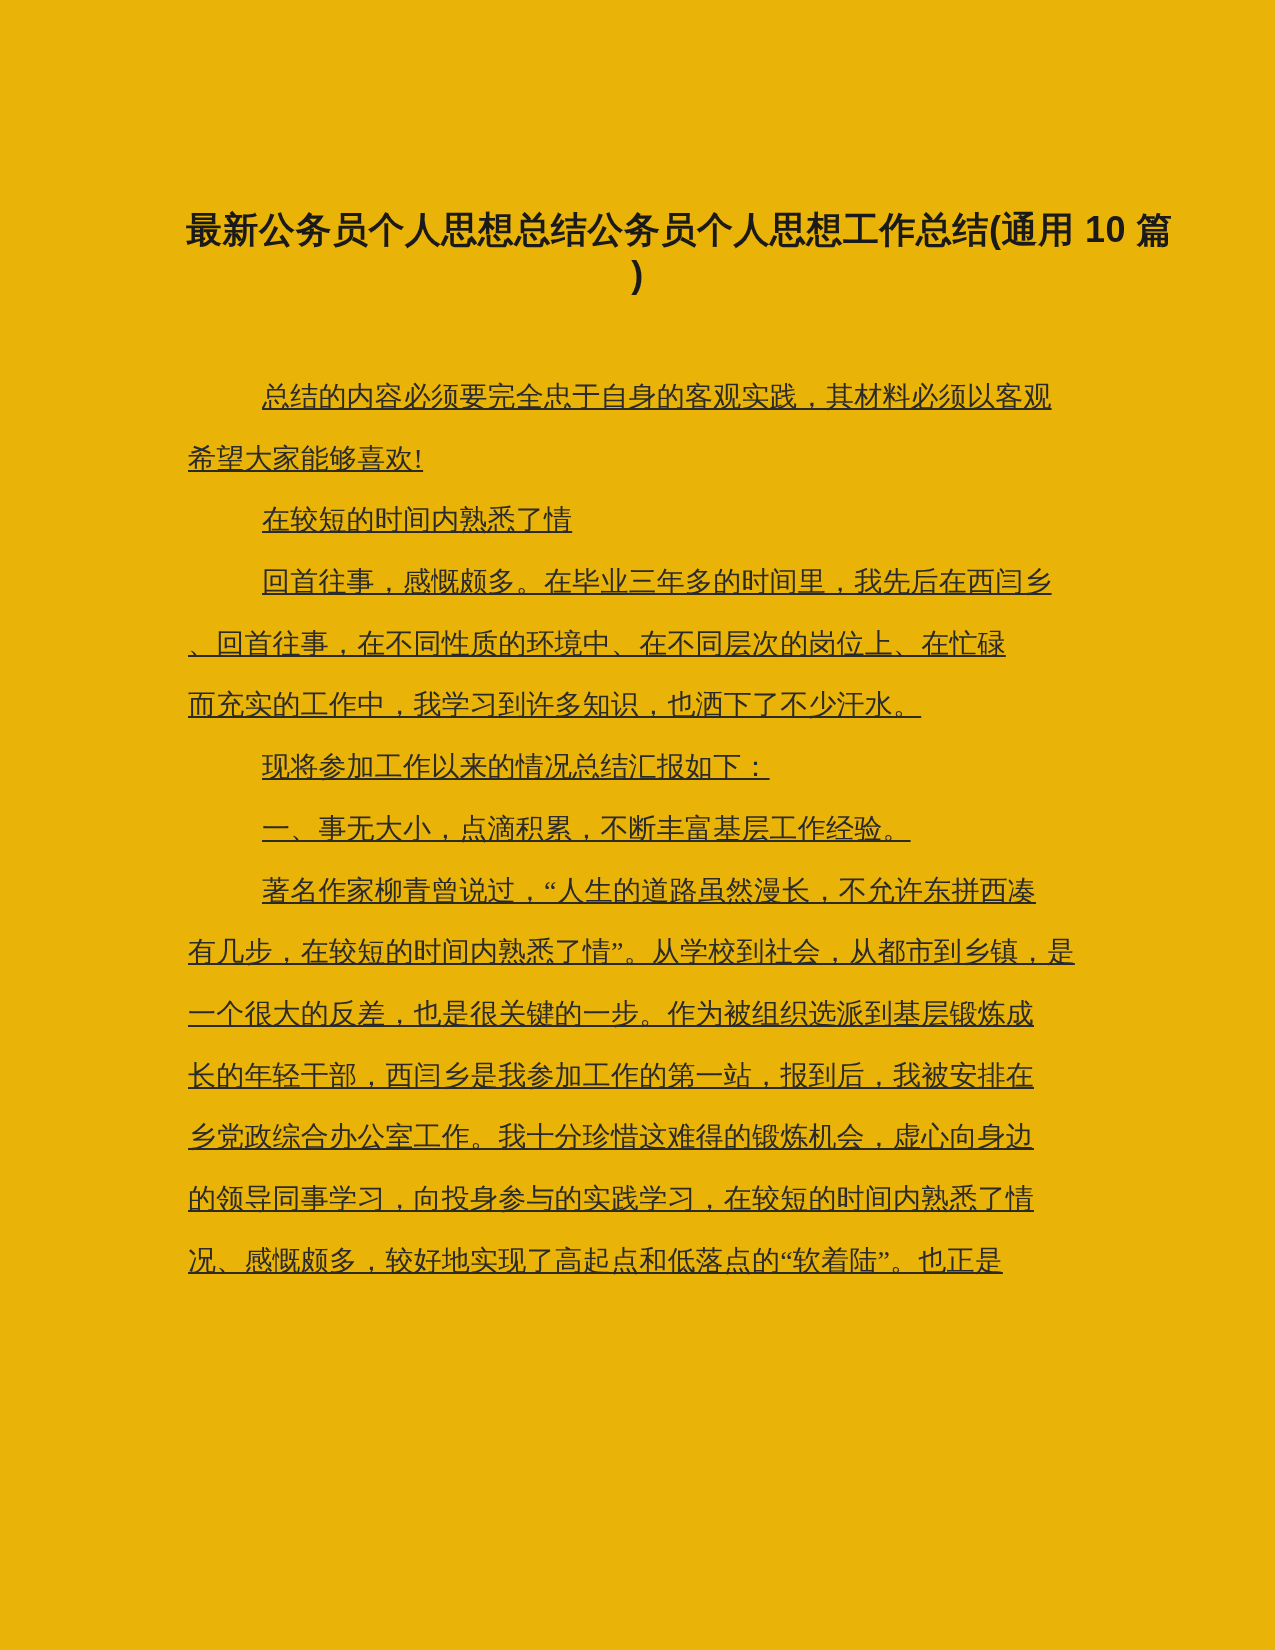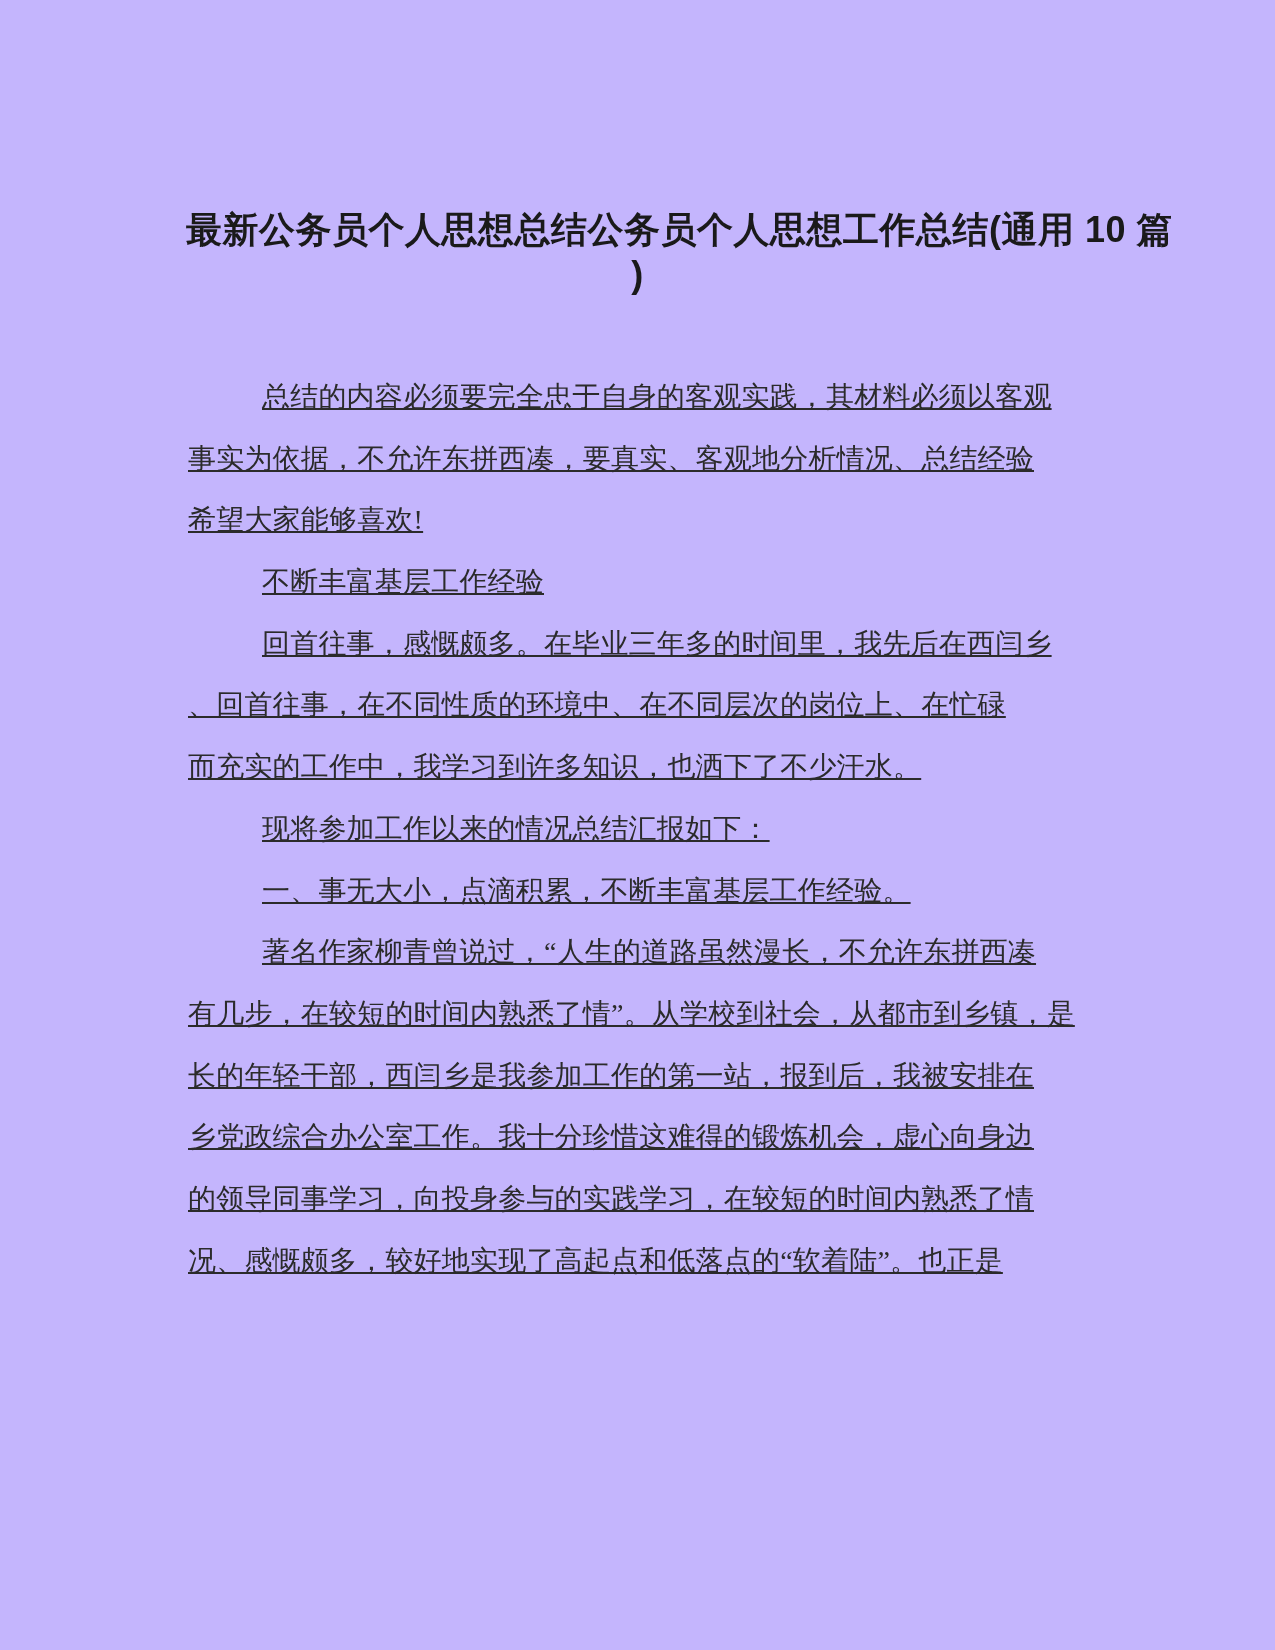--- a/index.html
+++ b/index.html
@@ -4,21 +4,21 @@
 <style>
   html, body {
     margin: 0;
     padding: 0;
     background: #ffffff;
   }
   .page {
     position: relative;
     width: 1275px;
     height: 1650px;
-    background: #c4b5fd;
+    background: #eab308;
     overflow: hidden;
     font-family: "Liberation Serif", serif;
   }
   .doc-title {
     position: absolute;
     left: 186px;
     top: 207px;
     width: 903px;
     margin: 0;
     text-align: center;
@@ -56,28 +56,28 @@
 <body>
 
 <div class="page">
   <h1 class="doc-title">
     <div class="title-line">最新公务员个人思想总结公务员个人思想工作总结(通用 10 篇</div>
     <div class="title-line">)</div>
   </h1>
 
   <div class="doc-body">
       <div class="text-line indent">总结的内容必须要完全忠于自身的客观实践，其材料必须以客观</div>
-      <div class="text-line">事实为依据，不允许东拼西凑，要真实、客观地分析情况、总结经验</div>
       <div class="text-line">希望大家能够喜欢!</div>
-      <div class="text-line indent">不断丰富基层工作经验</div>
+      <div class="text-line indent">在较短的时间内熟悉了情</div>
       <div class="text-line indent">回首往事，感慨颇多。在毕业三年多的时间里，我先后在西闫乡</div>
       <div class="text-line">、回首往事，在不同性质的环境中、在不同层次的岗位上、在忙碌</div>
       <div class="text-line">而充实的工作中，我学习到许多知识，也洒下了不少汗水。</div>
       <div class="text-line indent">现将参加工作以来的情况总结汇报如下：</div>
       <div class="text-line indent">一、事无大小，点滴积累，不断丰富基层工作经验。</div>
       <div class="text-line indent">著名作家柳青曾说过，“人生的道路虽然漫长，不允许东拼西凑</div>
       <div class="text-line">有几步，在较短的时间内熟悉了情”。从学校到社会，从都市到乡镇，是</div>
+      <div class="text-line">一个很大的反差，也是很关键的一步。作为被组织选派到基层锻炼成</div>
       <div class="text-line">长的年轻干部，西闫乡是我参加工作的第一站，报到后，我被安排在</div>
       <div class="text-line">乡党政综合办公室工作。我十分珍惜这难得的锻炼机会，虚心向身边</div>
       <div class="text-line">的领导同事学习，向投身参与的实践学习，在较短的时间内熟悉了情</div>
       <div class="text-line">况、感慨颇多，较好地实现了高起点和低落点的“软着陆”。也正是</div>
     </div>
 </div>
 
 </body></html>

